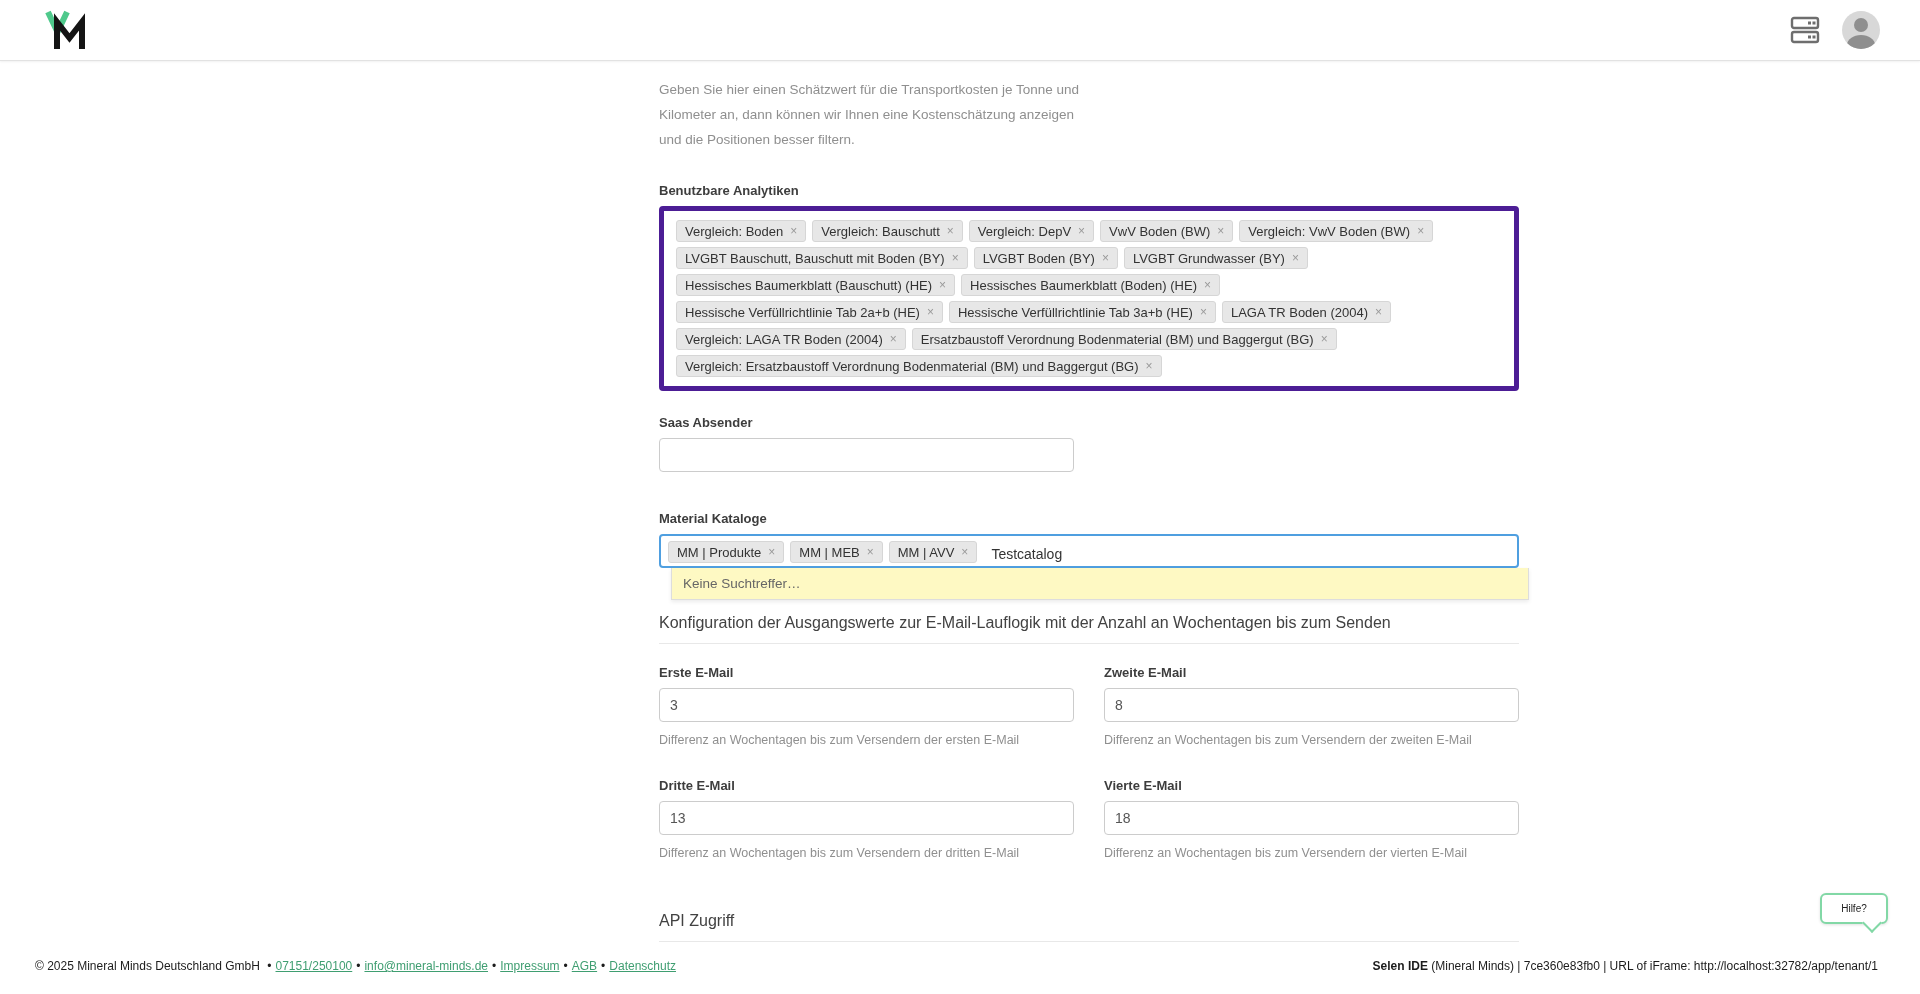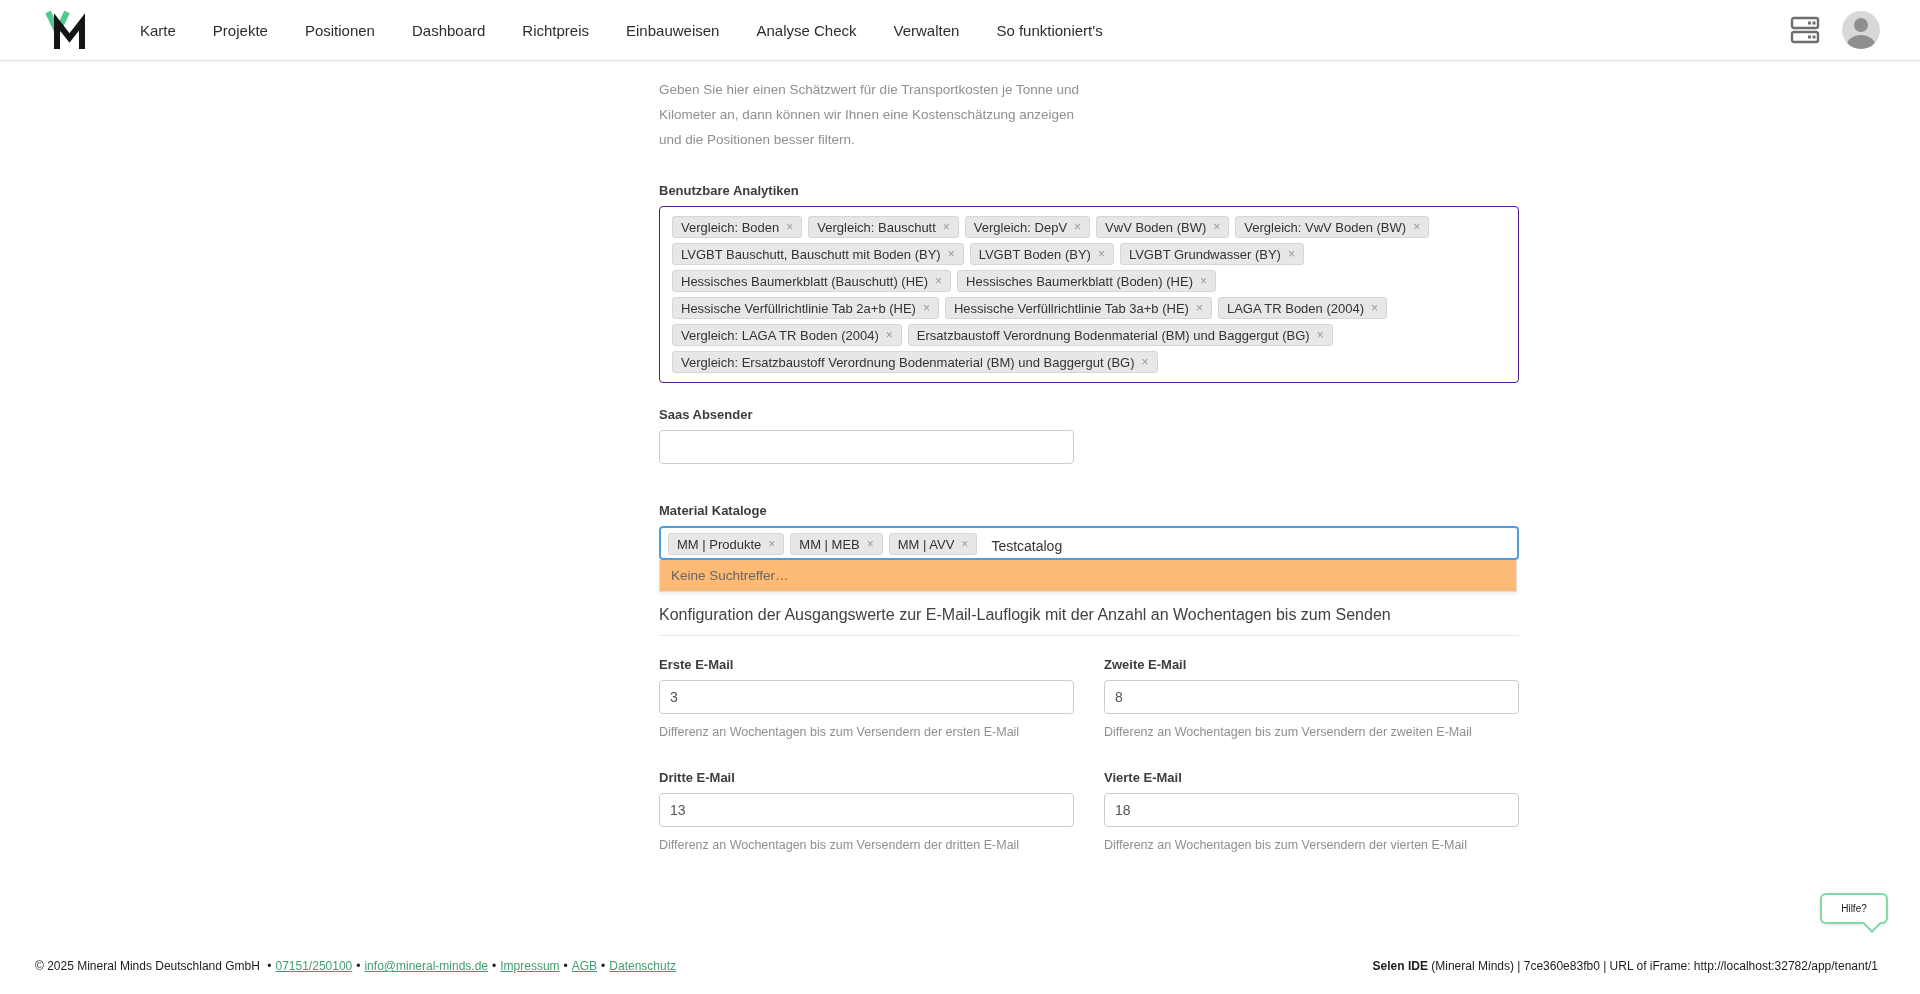--- a/index.html
+++ b/index.html
@@ -38,21 +38,21 @@
   .viewport{height:882px;overflow:hidden;}
   .content{margin-left:659px;width:860px;padding-top:2px;}
   .intro-row{display:flex;justify-content:space-between;}
   .intro{width:424px;font-size:13.5px;line-height:25px;color:#8f8f8f;}
   .intro.right{width:420px;}
   .muted{color:#b9b9b9;}
   .field-label{font-size:13px;font-weight:700;color:#3d3d3d;margin:0 0 8px 0;}
   .lbl-analytics{margin-top:18px;}
   
   .tagbox{
-    border:1px solid #4c1d95;border-radius:4px;background:#fff;padding:9px 12px;
+    border:5px solid #4c1d95;border-radius:4px;background:#fff;padding:9px 12px;
   }
   .chip-row{display:flex;gap:6px;margin-bottom:5px;flex-wrap:nowrap;}
   .chip-row:last-child{margin-bottom:0;}
   .chip{
     display:inline-flex;align-items:center;background:#e7e7e7;border:1px solid #d6d6d6;
     border-radius:3px;padding:2px 8px;font-size:13px;color:#333;white-space:nowrap;height:22px;
   }
   .chip .x{margin-left:7px;color:#9a9a9a;font-size:12px;cursor:pointer;line-height:1;}
   
   .sec-gap{margin-top:24px;}
@@ -67,22 +67,22 @@
   .lbl-material{margin-top:39px;}
   .material-input{
     display:flex;align-items:flex-end;gap:6px;border:2px solid var(--focus-blue);
     border-radius:4px;background:#fff;min-height:34px;padding:3px 7px;cursor:text;
   }
   .material-input input{
     border:none;outline:none;font-size:14px;color:#333;font-family:inherit;flex:1;
     margin-left:6px;min-width:80px;background:transparent;
   }
   .dropdown{
-    border:1px solid #ddd;border-top:none;background:#fdba74;box-shadow:0 2px 4px rgba(0,0,0,.08);
-    padding:8px 11px;font-size:13.5px;color:#666;width:calc(100% - 2px);
+    border:1px solid #ddd;border-top:none;background:#fef9c3;box-shadow:0 2px 4px rgba(0,0,0,.08);
+    padding:8px 11px;font-size:13.5px;color:#666;width:calc(100% - 2px);margin-left:12px;
   }
   
   .section-heading{
     font-size:16px;font-weight:400;color:#424242;margin:0;
     padding:14px 0 11px 0;border-bottom:1px solid #e8e8e8;
   }
   .heading-api{padding-top:50px;}
   
   .email-grid{
     display:grid;grid-template-columns:415px 415px;column-gap:30px;row-gap:29px;
@@ -112,31 +112,20 @@
   .footer-right b{font-weight:700;}
 </style>
 </head>
 <body>
 
 <div class="header">
   <svg class="logo" viewBox="0 0 44 42">
     <path d="M4 3 L13.5 23 L23 3" fill="none" stroke="#4fc98c" stroke-width="6"></path>
     <path d="M13 40 L13 13 L25.5 29 L38 13 L38 40" fill="none" stroke="#141414" stroke-width="6"></path>
   </svg>
-  <nav class="nav">
-      <a>Karte</a>
-      <a>Projekte</a>
-      <a>Positionen</a>
-      <a>Dashboard</a>
-      <a>Richtpreis</a>
-      <a>Einbauweisen</a>
-      <a>Analyse Check</a>
-      <a>Verwalten</a>
-      <a>So funktioniert's</a>
-    </nav>
   <div class="header-right">
     <svg class="hw-icon" viewBox="0 0 30 28">
       <rect x="2" y="2" width="26" height="10" rx="2" fill="none" stroke="#6e6e6e" stroke-width="2.4"></rect>
       <rect x="2" y="16" width="26" height="10" rx="2" fill="none" stroke="#6e6e6e" stroke-width="2.4"></rect>
       <rect x="18" y="5.5" width="3" height="3" fill="#6e6e6e"></rect>
         <rect x="22.5" y="5.5" width="3" height="3" fill="#6e6e6e"></rect>
       <rect x="18" y="19.5" width="3" height="3" fill="#6e6e6e"></rect>
         <rect x="22.5" y="19.5" width="3" height="3" fill="#6e6e6e"></rect>
     </svg>
     <div class="avatar">
@@ -273,20 +262,21 @@
           <input class="text-input" type="text" value="13" style="">
           <div class="help-text">Differenz an Wochentagen bis zum Versendern der dritten E-Mail</div>
         </div>
         <div class="email-field">
           <div class="field-label">Vierte E-Mail</div>
           <input class="text-input" type="text" value="18" style="">
           <div class="help-text">Differenz an Wochentagen bis zum Versendern der vierten E-Mail</div>
         </div>
       </div>
 
+    <h2 class="section-heading heading-api">API Zugriff</h2>
 
   </div>
 </div>
 
 <div class="help-bubble">Hilfe?</div>
 
 <div class="footer">
   <div class="footer-left" id="footer-left">
     <span>© 2025 Mineral Minds Deutschland GmbH</span>
   <span class="sep">•</span><a>07151/250100</a><span class="sep">•</span><a>info@mineral-minds.de</a><span class="sep">•</span><a>Impressum</a><span class="sep">•</span><a>AGB</a><span class="sep">•</span><a>Datenschutz</a></div>

